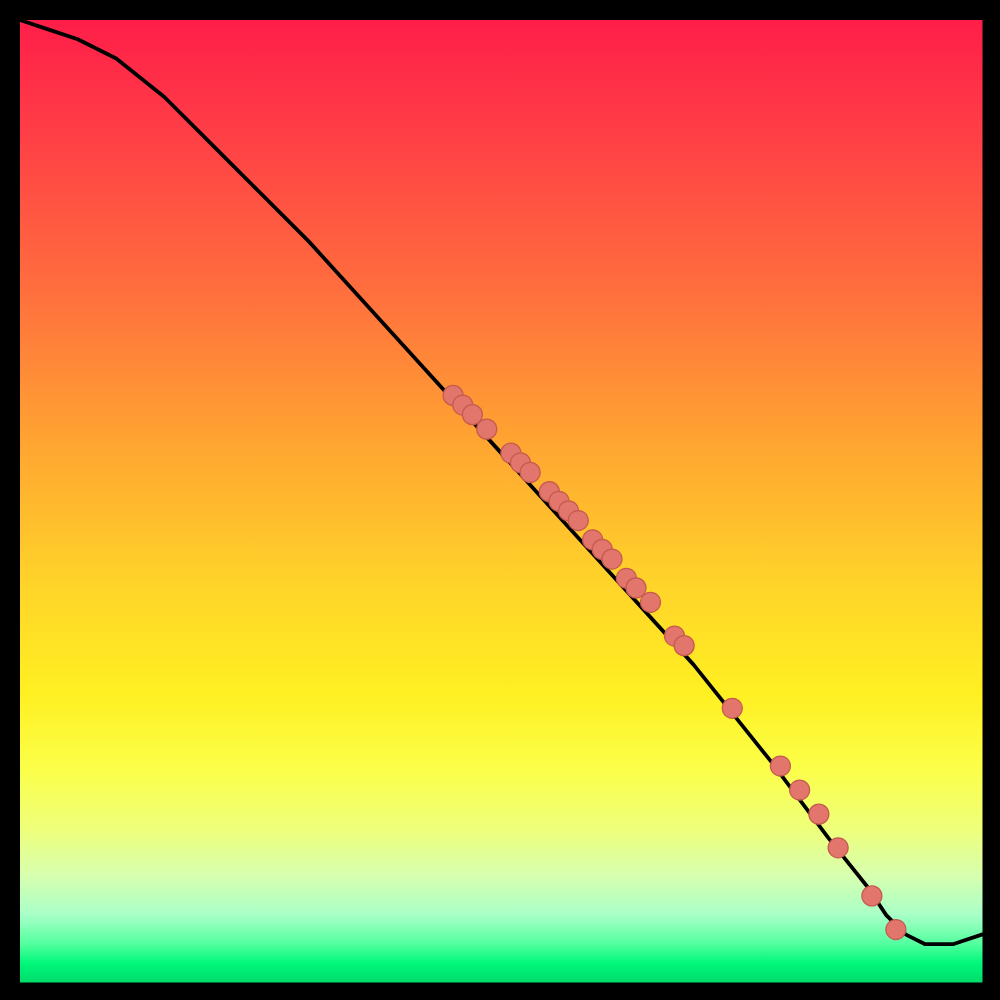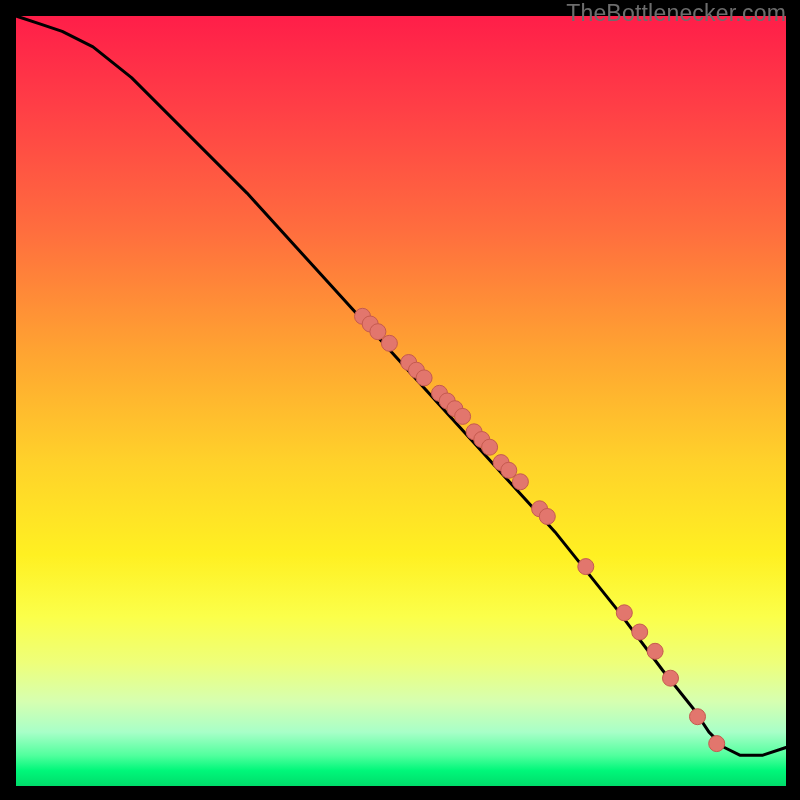--- a/index.html
+++ b/index.html
@@ -89,14 +89,13 @@
         <circle cx="585.8" cy="566.6" r="8" fill="#e2766d" stroke="#c55a4f" stroke-width="1"></circle>
         <circle cx="624.3" cy="612.8" r="8" fill="#e2766d" stroke="#c55a4f" stroke-width="1"></circle>
         <circle cx="639.7" cy="632.0" r="8" fill="#e2766d" stroke="#c55a4f" stroke-width="1"></circle>
         <circle cx="655.1" cy="651.3" r="8" fill="#e2766d" stroke="#c55a4f" stroke-width="1"></circle>
         <circle cx="670.5" cy="678.2" r="8" fill="#e2766d" stroke="#c55a4f" stroke-width="1"></circle>
         <circle cx="697.5" cy="716.7" r="8" fill="#e2766d" stroke="#c55a4f" stroke-width="1"></circle>
         <circle cx="716.7" cy="743.6" r="8" fill="#e2766d" stroke="#c55a4f" stroke-width="1"></circle>
       </g>
   </svg>
 
-  <div class="watermark">TheBottlenecker.com</div>
 </div>
 
 </body></html>

